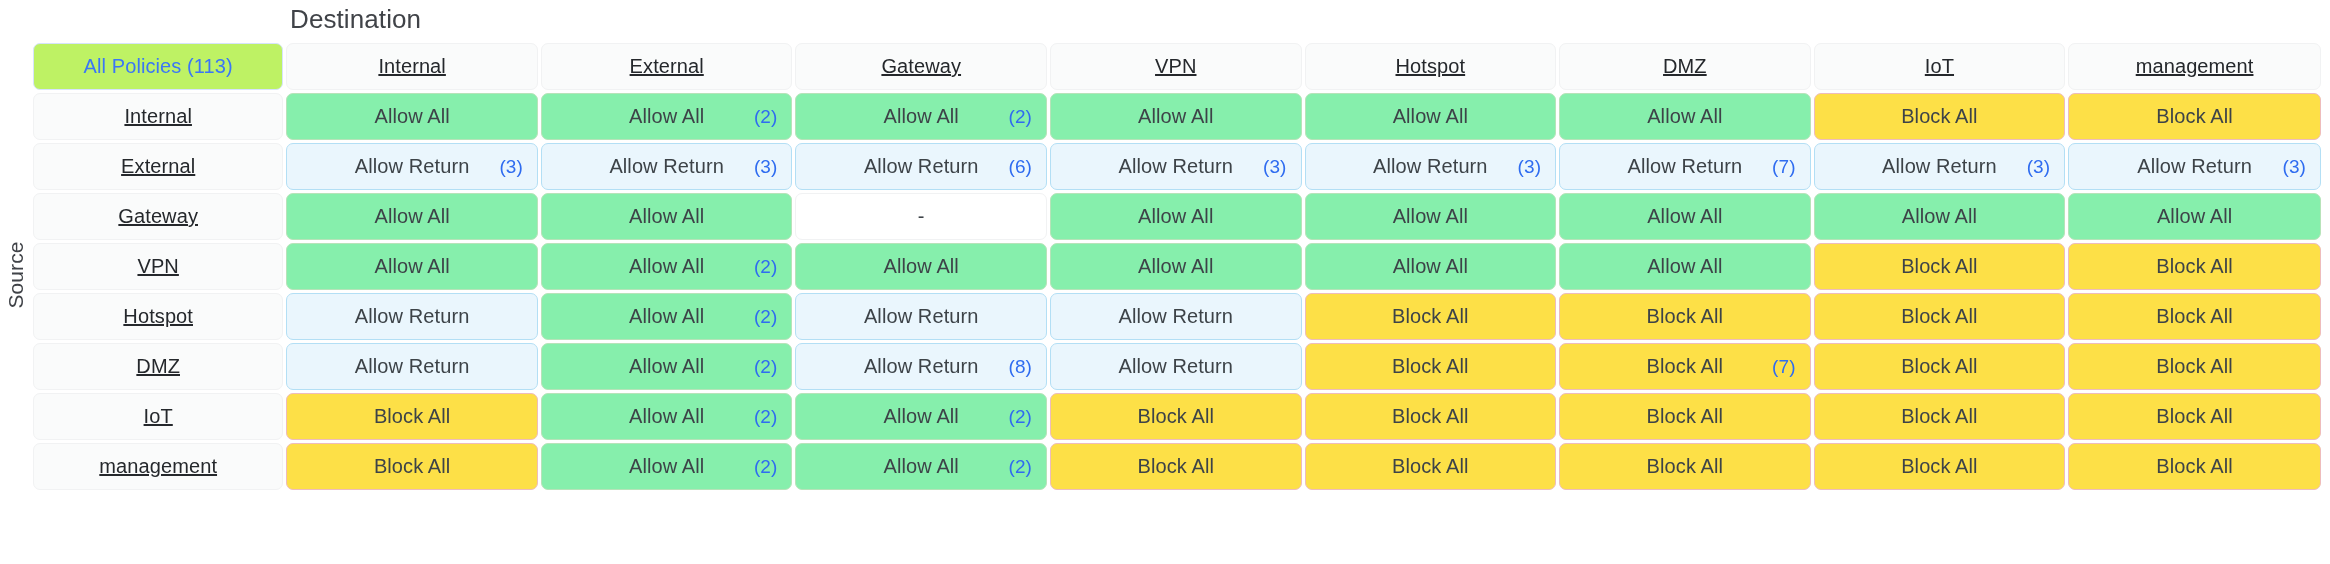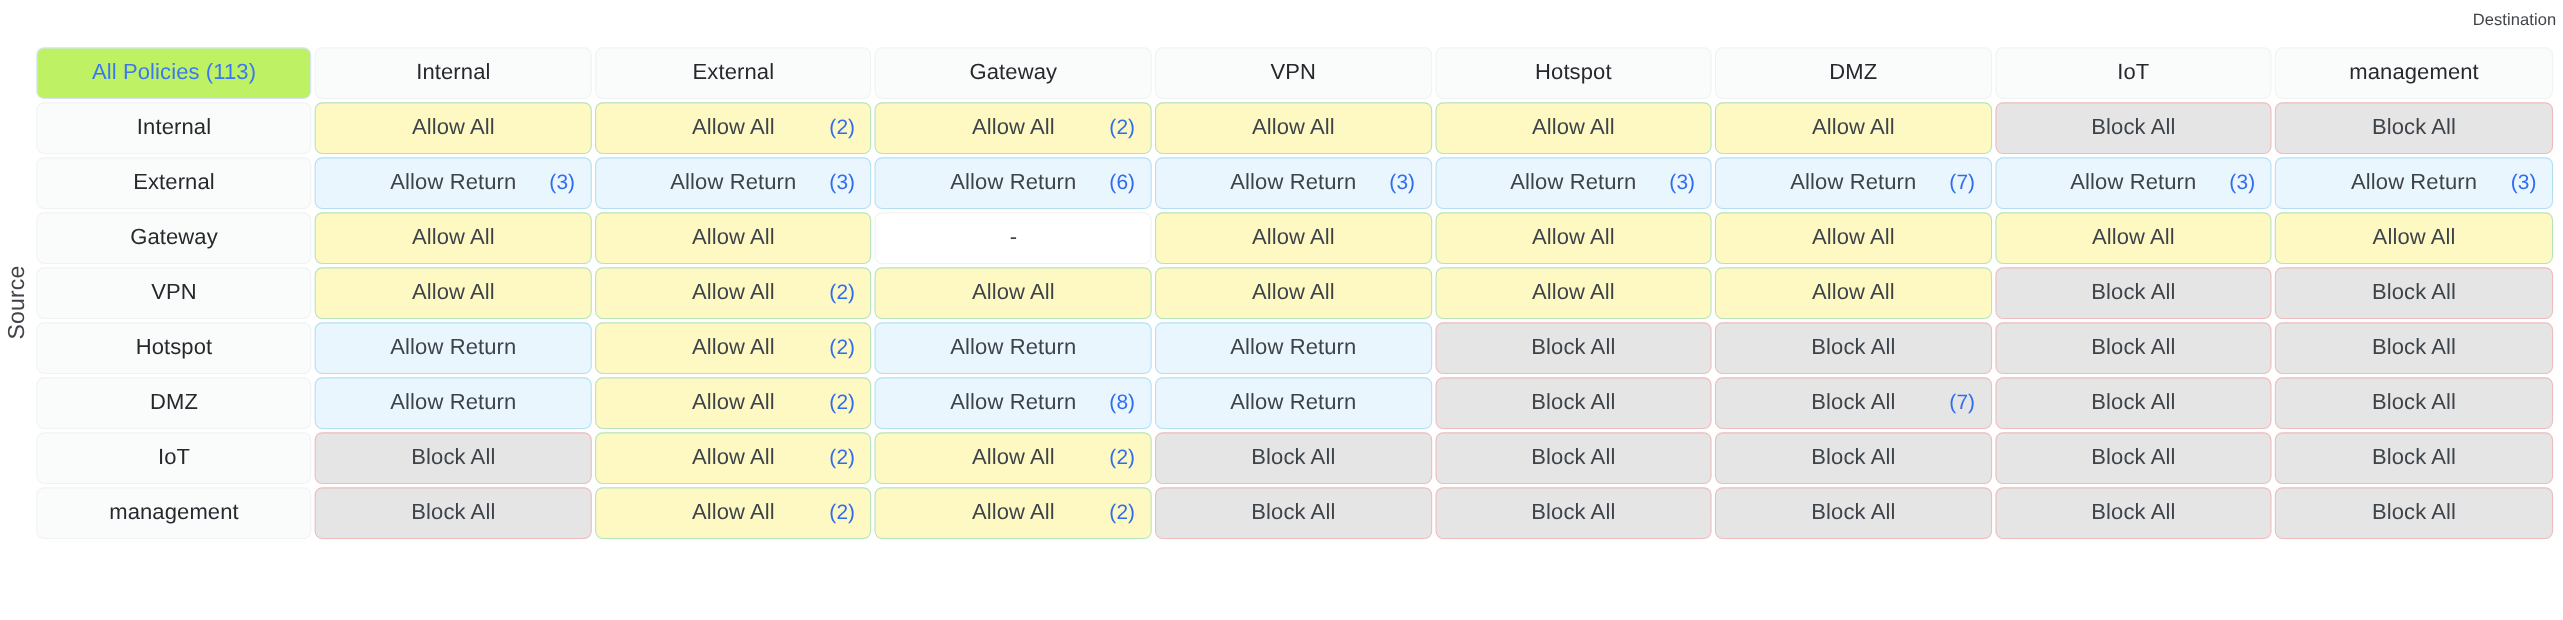--- a/index.html
+++ b/index.html
@@ -16,22 +16,22 @@
     box-sizing: border-box;
     background: #ffffff;
     overflow: hidden;
   }
 
   .dest-axis-label {
     position: absolute;
     top: 6px;
     left: 290px;
     width: 2034px;
-    text-align: right;
-    font-size: 15px;
+    text-align: left;
+    font-size: 26px;
     color: #404348;
     line-height: 26px;
     letter-spacing: 0.1px;
   }
 
   .src-axis-label {
     position: absolute;
     left: 2px;
     top: 40px;
     height: 470px;
@@ -83,37 +83,38 @@
     background: #bef264;
     border: 1px solid #d6e3fb;
     color: #3b76f6;
   }
 
   
   .hdr .cellbox, .rowlab .cellbox {
     background: #fafbfb;
     border: 1px solid #f1f2f3;
     color: #25282c;
+    text-decoration: underline;
   }
 
   
   .c-allow .cellbox {
-    background: #fef9c3;
+    background: #86efac;
     border: 1px solid #b7e3b9;
     color: #3d4348;
     text-align: center;
   }
   .c-return .cellbox {
     background: #eaf6fd;
     border: 1px solid #b3dff5;
     color: #3d4348;
     align-items: center;
   }
   .c-block .cellbox {
-    background: #e5e5e5;
+    background: #fde047;
     border: 1px solid #eebcbc;
     color: #3d4348;
   }
   .c-none .cellbox {
     background: #ffffff;
     border: 1px solid #f1f2f3;
     color: #3d4348;
   }
 
   .cell-label { white-space: nowrap; }

